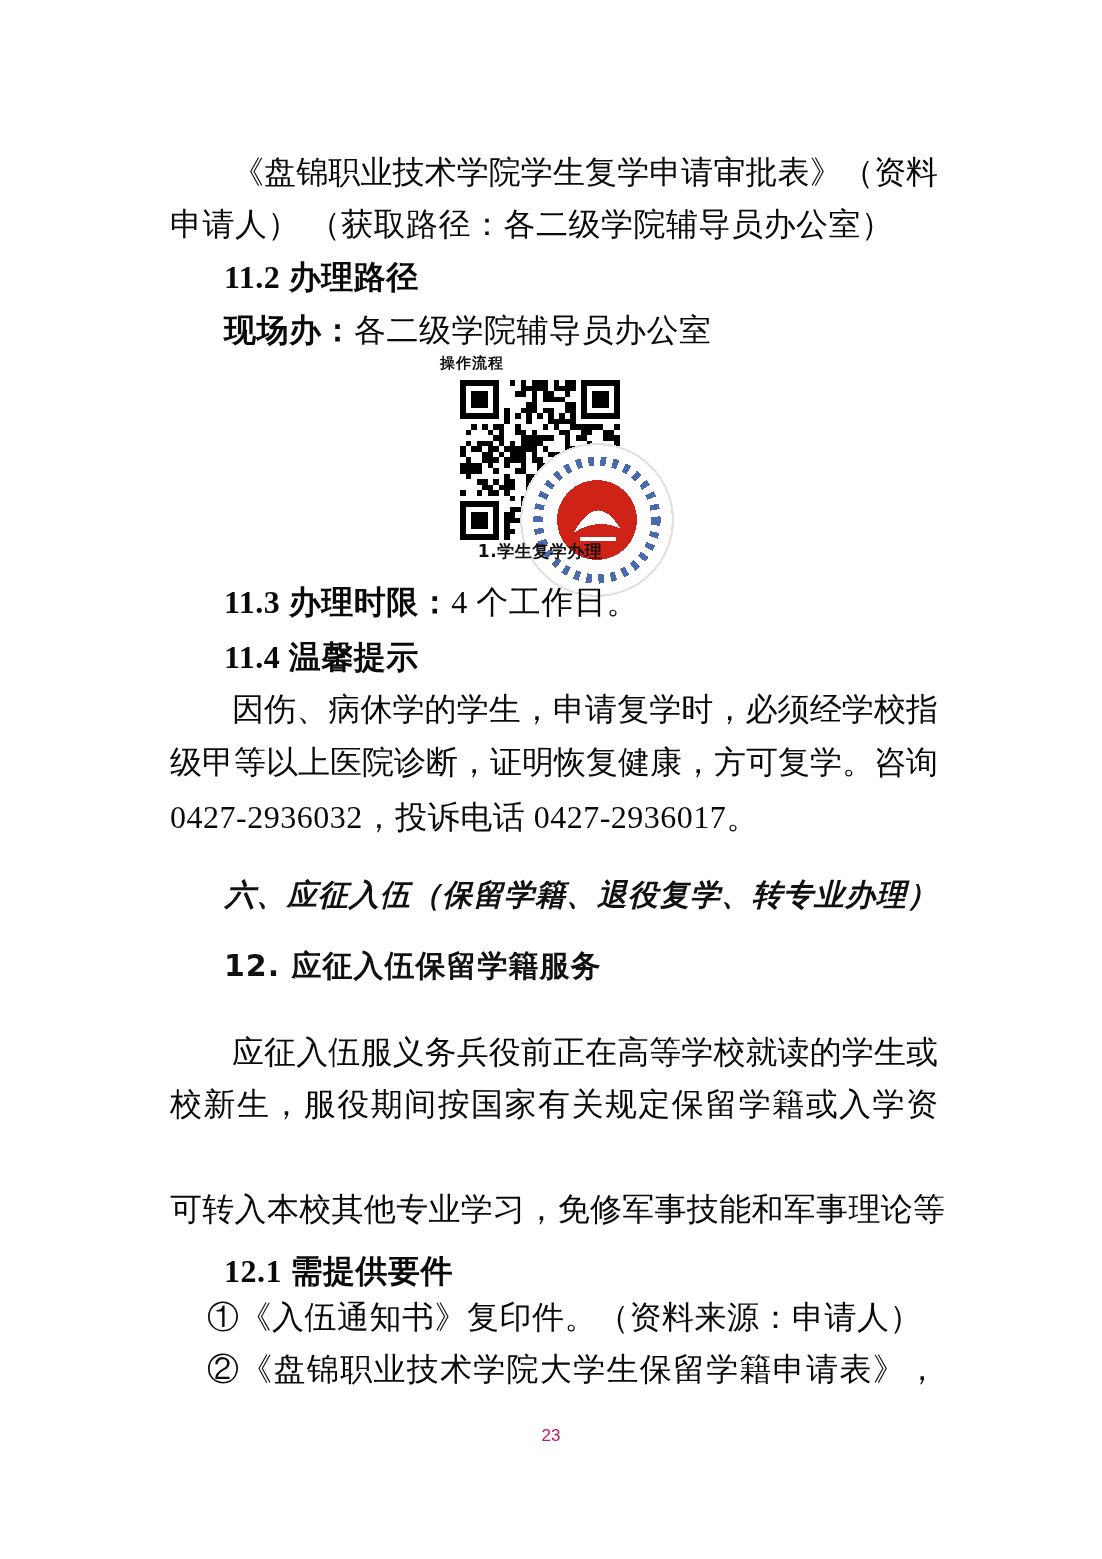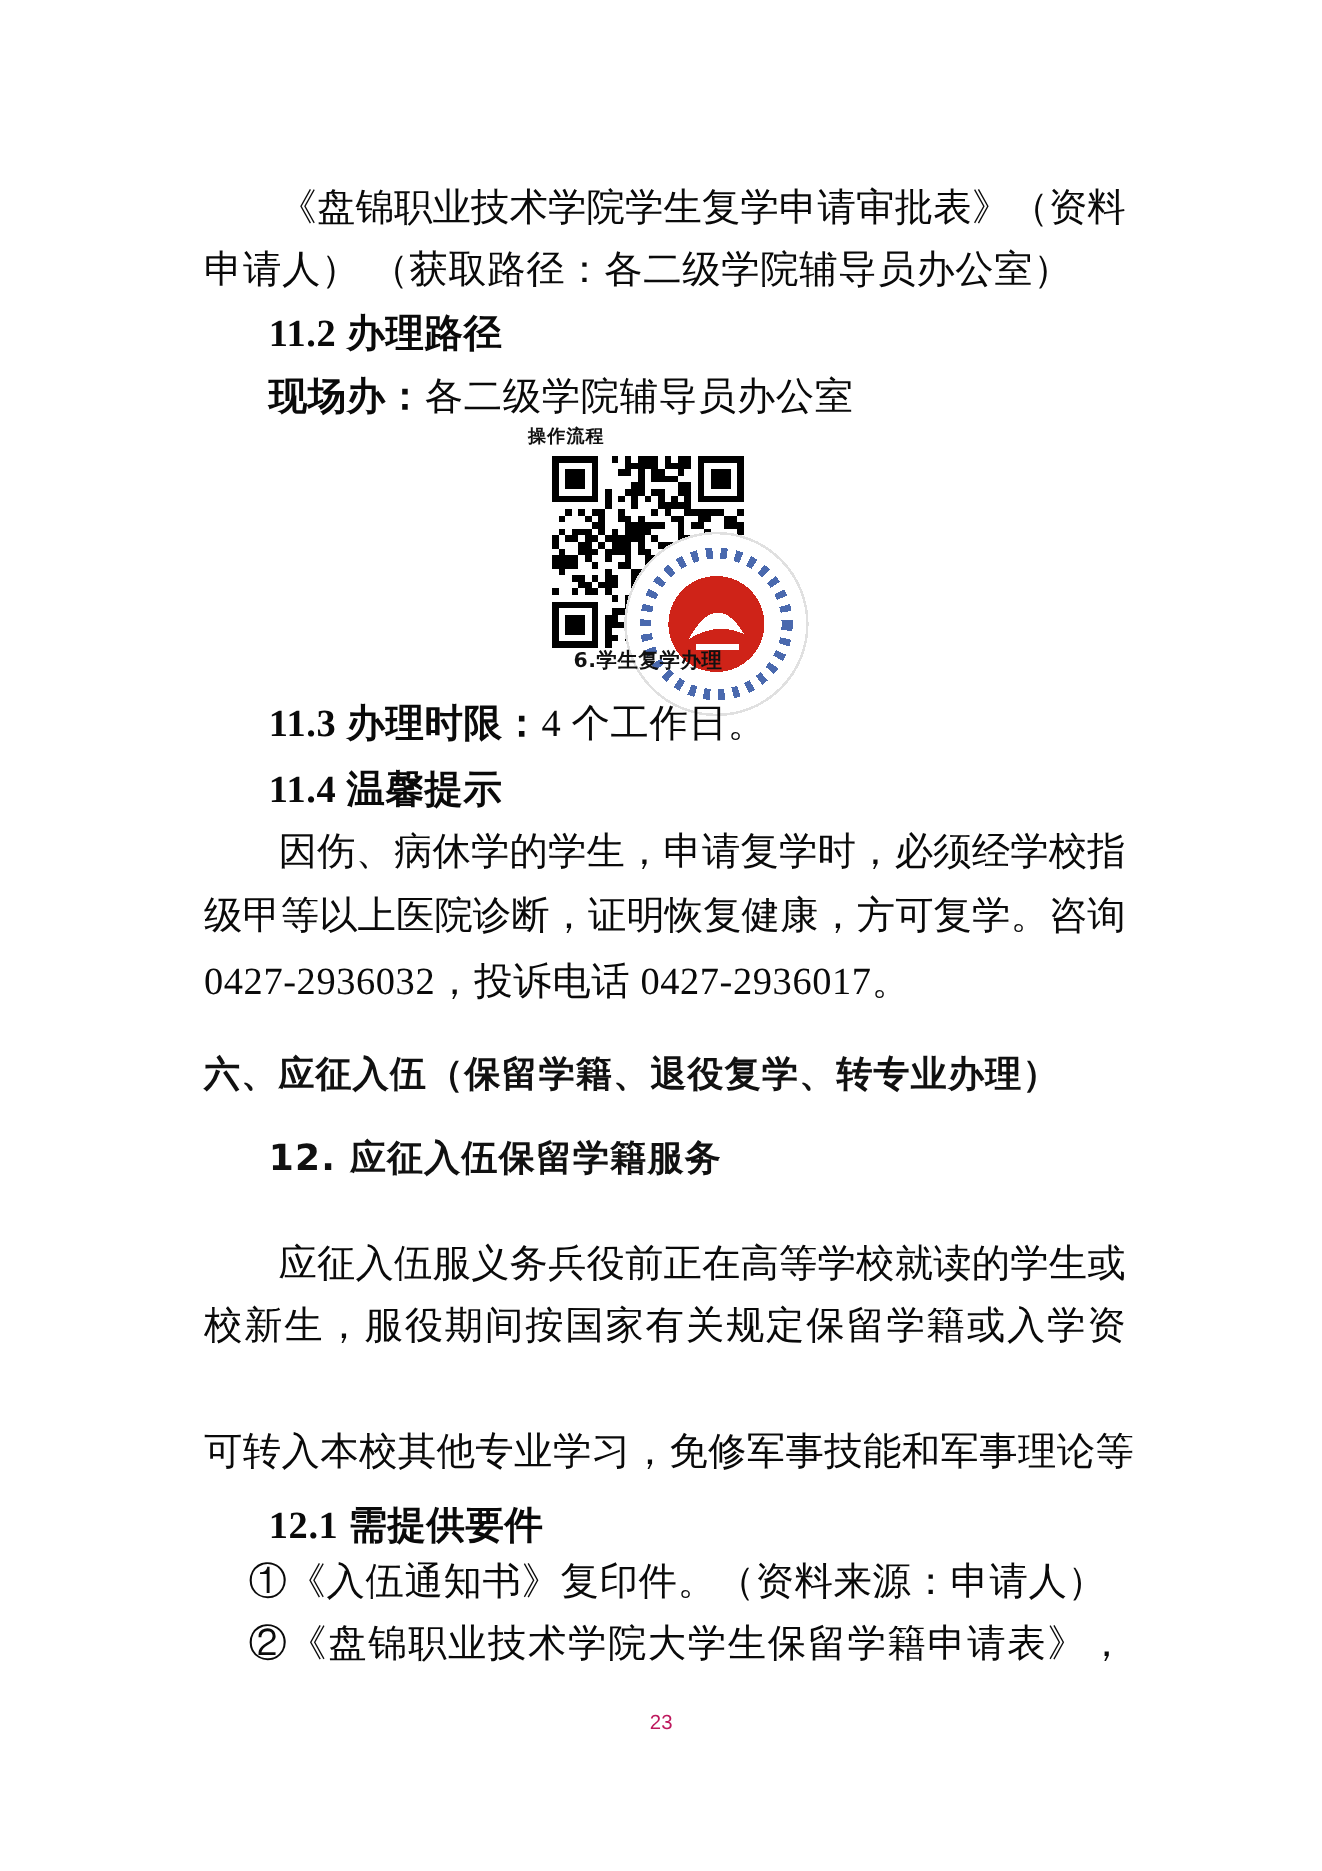--- a/index.html
+++ b/index.html
@@ -15,22 +15,22 @@
   .stretch{
     white-space:normal;text-align:justify;text-align-last:justify;
     letter-spacing:0;overflow:hidden;max-height:40px;
   }
   .b{font-weight:700;}
   .hser{font-weight:700;}
   .hei{
     font-family:"DejaVu Sans","Liberation Sans",sans-serif;font-weight:700;color:#111;
   }
   .section-heading{
-    position:absolute;left:170px;width:768px;text-align:left;
-    font-size:30px;letter-spacing:1px;white-space:nowrap;
+    position:absolute;left:170px;width:768px;text-align:right;
+    font-size:30px;letter-spacing:1px;white-space:nowrap;font-style:italic;
   }
   .qr-wrap{position:absolute;left:460px;top:380px;width:160px;height:160px;}
   .qr-wrap svg{display:block;width:160px;height:160px;shape-rendering:crispEdges;}
   .qr-label{
     position:absolute;left:440px;top:354px;width:200px;
     font-size:15px;line-height:1.2;letter-spacing:1px;
   }
   .qr-caption{
     position:absolute;left:420px;top:541px;width:240px;text-align:center;
     font-size:17px;line-height:1.2;letter-spacing:0.5px;
@@ -484,21 +484,21 @@
         <rect x="28" y="28" width="1" height="1" fill="#000000"></rect>
       </svg>
     <svg class="qr-logo" viewBox="0 0 38 38" xmlns="http://www.w3.org/2000/svg">
       <circle cx="19" cy="19" r="18" fill="#ffffff" stroke="#e0e0e0" stroke-width="0.5"></circle>
       <circle cx="19" cy="19" r="14" fill="none" stroke="#2a4fa0" stroke-width="2.2" stroke-dasharray="1.3 1.6" opacity="0.85"></circle>
       <circle cx="19" cy="19" r="9.5" fill="#cf2318"></circle>
       <path d="M13.5 22 Q19 12 24.5 21 Q19 18.5 13.5 22 Z" fill="#ffffff"></path>
       <path d="M15 23.5 L23.5 23.5" stroke="#ffffff" stroke-width="1.1"></path>
     </svg>
   </div>
-  <div class="qr-caption hei">6.学生复学办理</div>
+  <div class="qr-caption hei">1.学生复学办理</div>
 
   <div class="line" style="left:224px;top:583px"><span class="b">11.3 办理时限：</span><span>4 个工作日。</span></div>
 
   <div class="line hser" style="left:224px;top:638px">11.4 温馨提示</div>
 
   <div class="line stretch" style="left:232px;top:690px;width:706px">因伤、病休学的学生，申请复学时，必须经学校指定二</div>
   <div class="line stretch" style="left:170px;top:743px;width:768px">级甲等以上医院诊断，证明恢复健康，方可复学。咨询电话：</div>
   <div class="line" style="left:170px;top:798px">0427-2936032，投诉电话 0427-2936017。</div>
 
   <div class="section-heading hei" style="top:875px">六、应征入伍（保留学籍、退役复学、转专业办理）</div>

